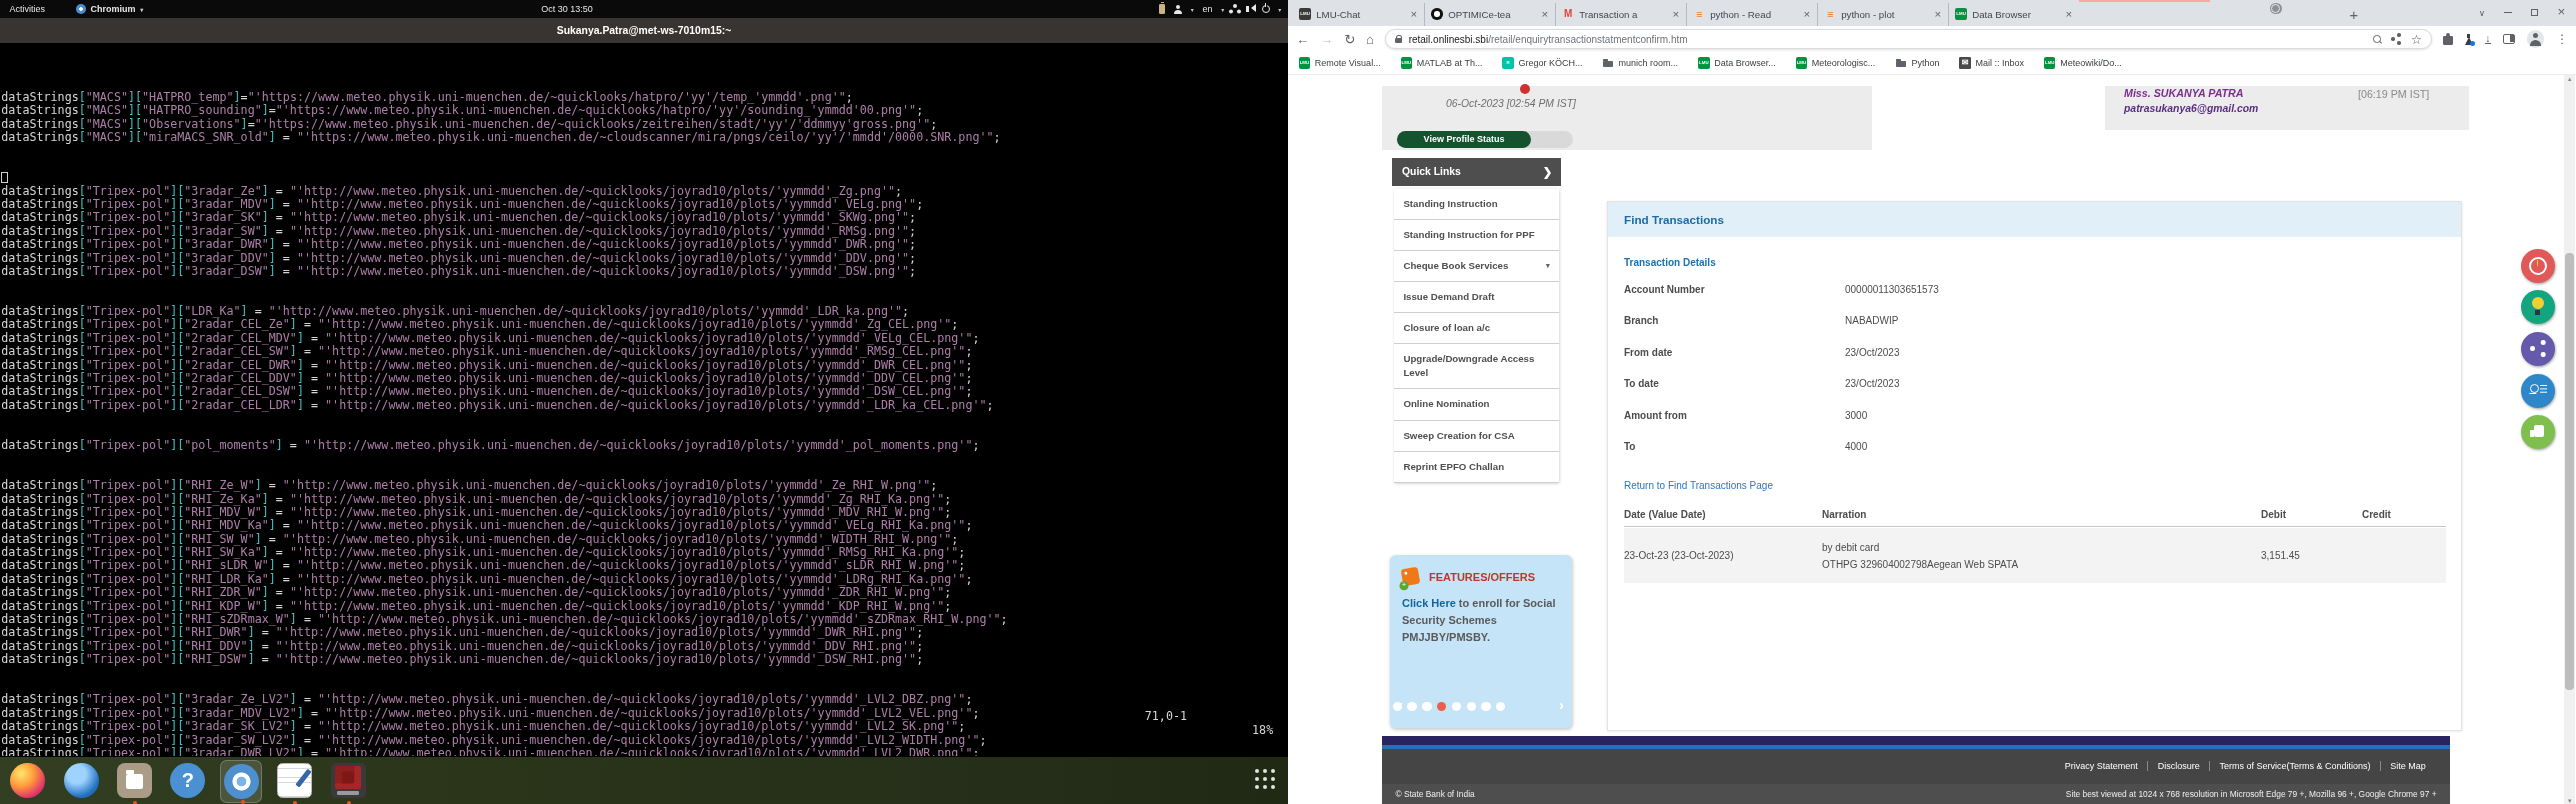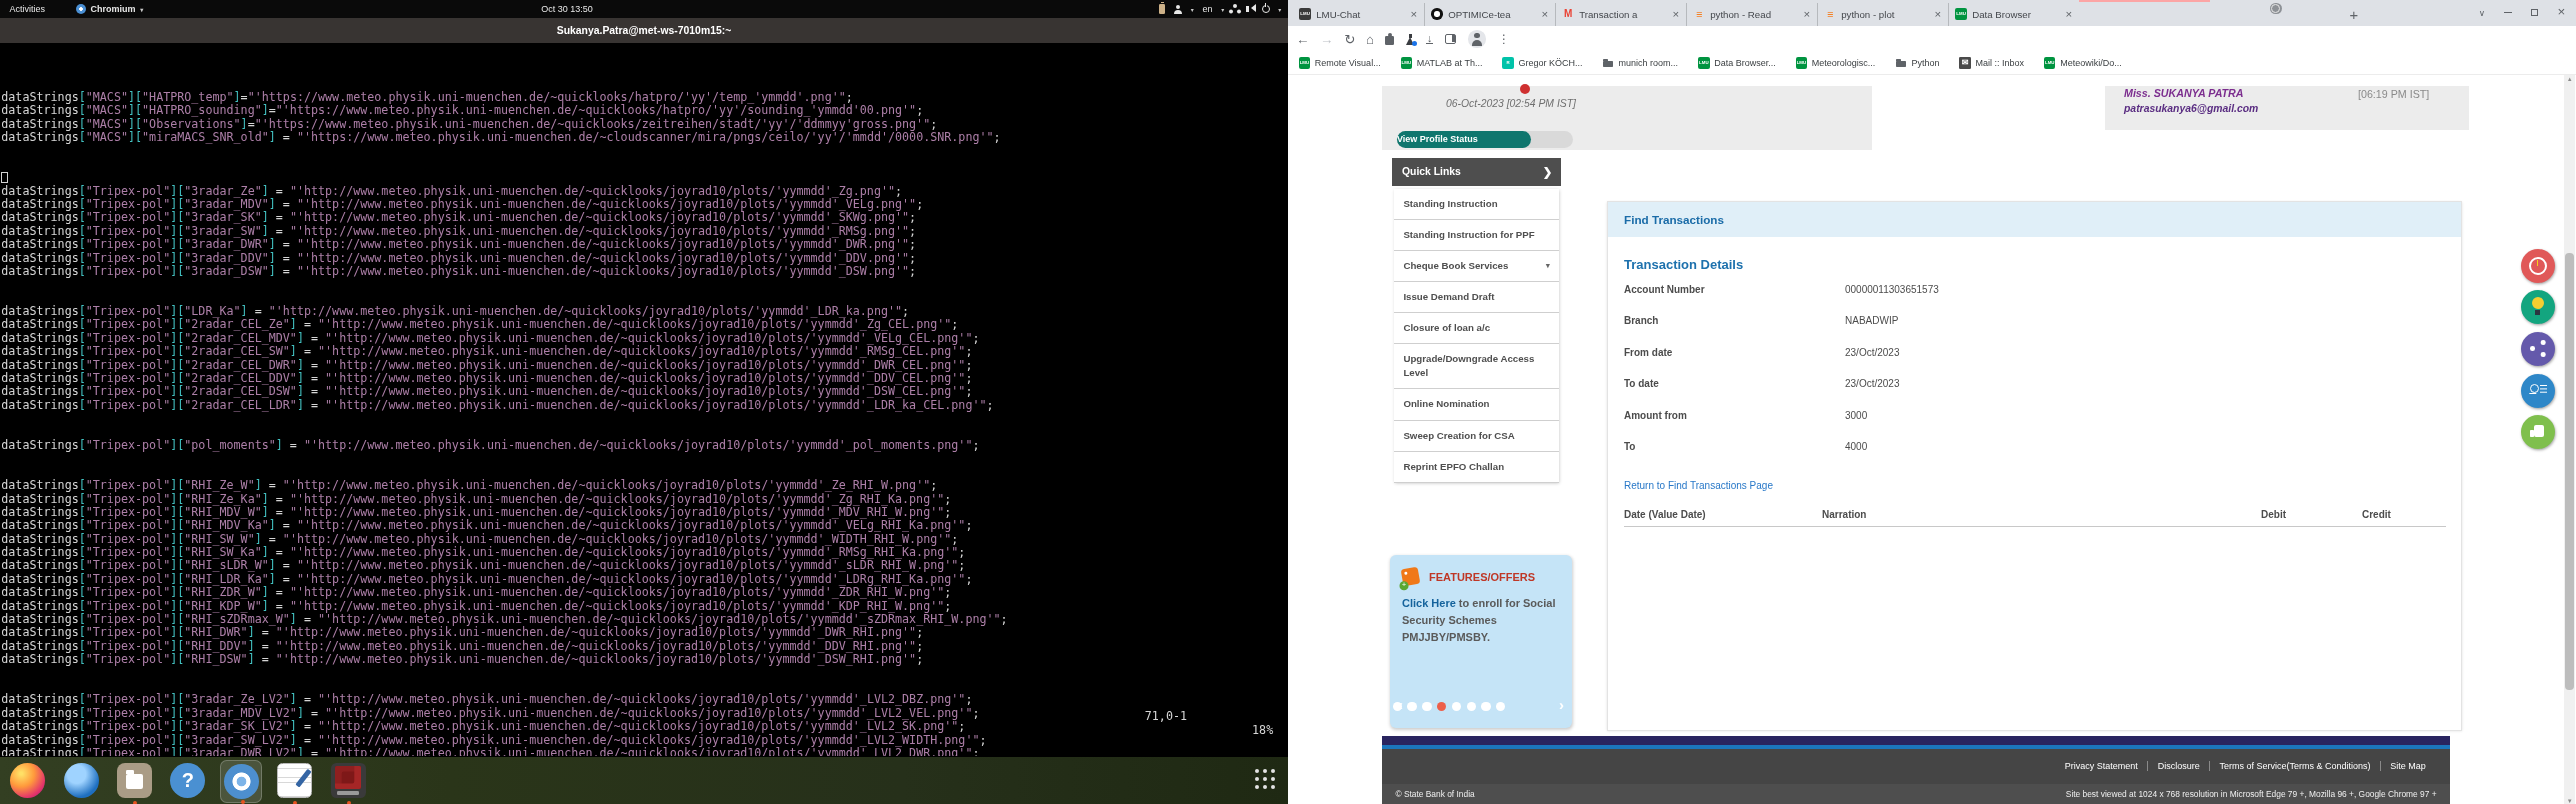--- a/index.html
+++ b/index.html
@@ -142,22 +142,22 @@
   .bm { display:flex; align-items:center; gap:4.7px; }
 
   
   #page { position:absolute; left:0; top:75px; width:1288px; height:730px; background:#fff; overflow:hidden; }
 
   .band { position:absolute; background:#ececec; }
   #band-left { left:94px; top:10.7px; width:490px; height:64px; }
   #red-dot { position:absolute; left:232px; top:9.4px; width:10px; height:10px; border-radius:50%; background:#cf3030; }
   #session-date { position:absolute; left:158px; top:23px; color:#6f6f6f; font-size:10.4px;font-style:italic; }
   #profile-grey { position:absolute; left:109px; top:56px; width:176px; height:17px; background:#d9d9d9; border-radius:8.7px; }
-  #profile-pill { position:absolute; left:109px; top:56px; width:134px; height:17px; background:#0f766e; border-radius:8.7px;
-                  color:#fff; font-size:9px; font-weight:bold; text-align:left; line-height:17px; }
+  #profile-pill { position:absolute; left:109px; top:56px; width:134px; height:17px; background:#14532d; border-radius:8.7px;
+                  color:#fff; font-size:9px; font-weight:bold; text-align:center; line-height:17px; }
   #band-right { left:817px; top:10.7px; width:364px; height:44px; }
   #user-name { position:absolute; left:836px; top:12px; color:#7b2d8e; font-weight:bold; font-style:italic; font-size:10.7px; }
   #user-email { position:absolute; left:836px; top:28px; color:#5a2d82; font-weight:bold; font-style:italic; font-size:10.4px; }
   #login-time { position:absolute; left:1070px; top:13.4px; color:#8a8a8a; font-size:10.7px; }
 
   #ql-header { position:absolute; left:104px; top:83px; width:169px; height:28px; background:#4e4e4e; color:#fff;
                font-weight:bold; font-size:10.4px; line-height:28px; padding-left:10px; }
   #ql-header .arr { position:absolute; right:8.7px; font-size:11.4px; }
   #ql-list { position:absolute; left:106px; top:114px; width:165px; background:#fff; box-shadow:0.7px 1.3px 3.4px rgba(0,0,0,.25); }
   .ql-item { padding:8px 9.4px; border-bottom:0.7px solid #cfcfcf; font-weight:bold; font-size:9.7px; color:#4f4f4f; line-height:1.45; }
@@ -178,21 +178,21 @@
   #car-dots { text-align:center; }
   .dot { display:inline-block; width:9.4px; height:9.4px; border-radius:50%; background:#fff; margin:0 2.7px; }
   .dot.active { background:#ed5f4a; }
 
   #breadcrumb { position:absolute; left:319px; top:91px; width:855px; height:25.5px; background:#1e7ec6; color:#fff;
                 font-weight:bold; font-size:9.7px; line-height:25.5px; padding-left:12px; box-shadow:0 2px 2.7px rgba(0,0,0,.25); }
   #main-card { position:absolute; left:319px; top:126px; width:855px; height:530px; background:#fff; border:0.7px solid #e3e3e3;
                box-shadow:0 0.7px 2.7px rgba(0,0,0,.12); }
   #ft-band { position:absolute; left:0; top:0; width:100%; height:35px; background:#e0eff8; }
   #ft-title { position:absolute; left:16px; top:10.7px; color:#1b6ca8; font-weight:bold; font-size:11.7px; }
-  #td-title { position:absolute; left:16px; top:55px; color:#1d71ad; font-weight:bold; font-size:13px; }
+  #td-title { position:absolute; left:16px; top:55px; color:#1d71ad; font-weight:bold; font-size:10px; }
   .drow { position:absolute; left:16px; width:604px; font-size:10px; color:#4c4c4c; }
   .dlabel { font-weight:bold; display:inline-block; width:221px; }
   #return-link { position:absolute; left:16px; top:278px; color:#2878c8; font-size:10px; }
   #txn-table { position:absolute; left:16px; top:301px; width:822px; font-size:10px; color:#4c4c4c; }
   .trow { display:grid; grid-template-columns:198px 439px 101px 85px; align-items:center; }
   .thead { height:24px; font-weight:bold; border-bottom:1.3px solid #c8c8c8; }
   .tdata { min-height:55px; background:#f3f3f3; margin-top:1.3px; }
   .tdata .narr div { line-height:1.7; }
 
   #sbi-footer { position:absolute; left:94px; top:661px; width:1068px; }
@@ -353,20 +353,29 @@
       <i class="win-max"></i>
       <span class="win-close">×</span>
     </span>
   </div>
 
   <div id="toolbar">
     <span class="nav-ic">←</span>
     <span class="nav-ic disabled">→</span>
     <span class="nav-ic">↻</span>
     <span class="nav-ic">⌂</span>
+    <div id="omnibox">
+      <i class="lock"></i>
+      <span><span id="url-host">retail.onlinesbi.sbi</span><span id="url-path">/retail/enquirytransactionstatmentconfirm.htm</span></span>
+      <span id="omni-right">
+        <i class="zoom-ic"></i>
+        <i class="share-ic"></i>
+        <span class="star-ic">☆</span>
+      </span>
+    </div>
     <span id="toolbar-right">
       <i class="puzzle-ic"></i>
       <i class="flask-ic"></i>
       <span class="dl-ic">↓</span>
       <i class="panel-ic"></i>
       <i class="avatar"></i>
       <span class="kebab">⋮</span>
     </span>
   </div>
 
@@ -464,20 +473,29 @@
           <div class="drow" style="top: 239px;"><span class="dlabel">To</span><span class="dvalue">4000</span></div>
         </div>
       <a id="return-link">Return to Find Transactions Page</a>
       <div id="txn-table">
           <div class="trow thead">
             <span>Date (Value Date)</span>
             <span>Narration</span>
             <span>Debit</span>
             <span>Credit</span>
           </div>
+          <div class="trow tdata">
+            <span>23-Oct-23 (23-Oct-2023)</span>
+            <span class="narr">
+              <div>by debit card</div>
+              <div>OTHPG 329604002798Aegean Web SPATA</div>
+            </span>
+            <span>3,151.45</span>
+            <span></span>
+          </div>
         </div>
     </div>
 
     <div id="sbi-footer">
       <div id="f-navy"></div>
       <div id="f-blue"></div>
       <div id="f-links"><span>Privacy Statement</span><span>Disclosure</span><span>Terms of Service(Terms &amp; Conditions)</span><span>Site Map</span></div>
       <div id="f-bottom">
         <span>© State Bank of India</span>
         <span>Site best viewed at 1024 x 768 resolution in Microsoft Edge 79 +, Mozilla 96 +, Google Chrome 97 +</span>

